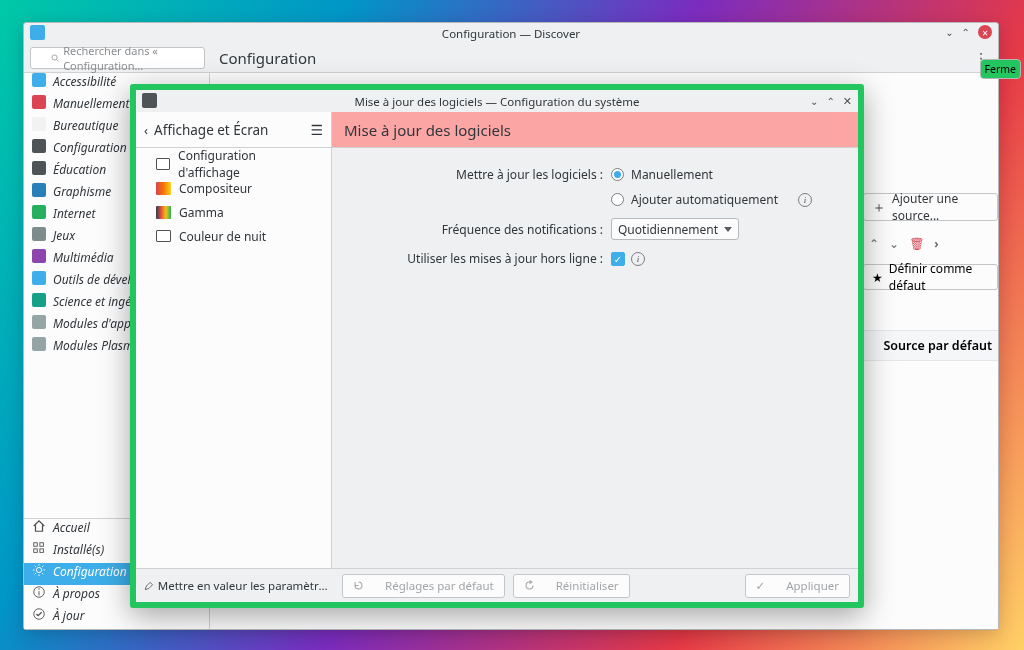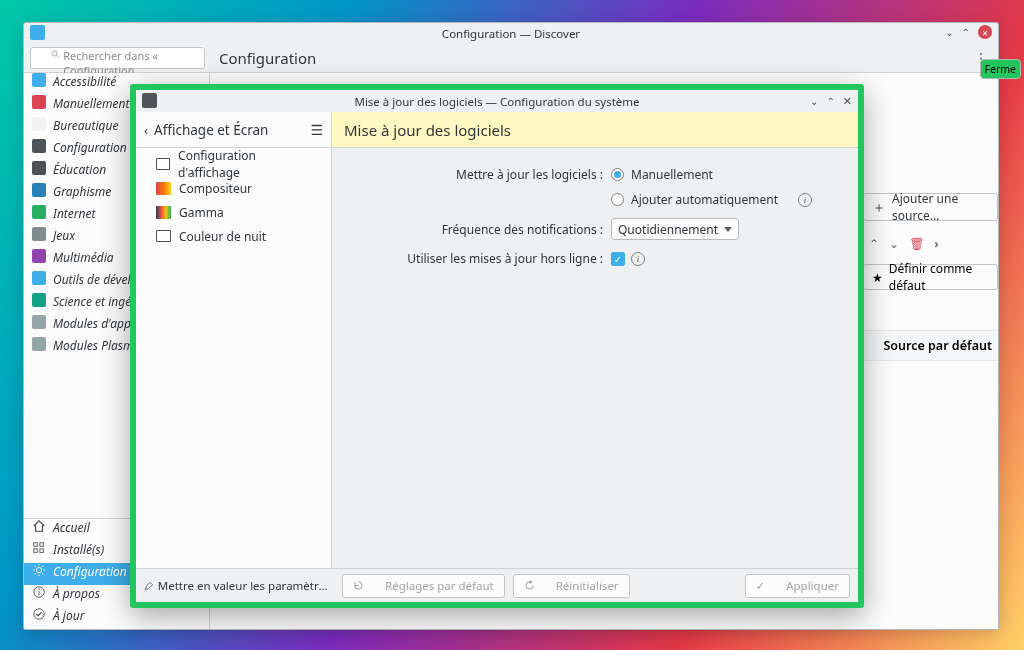--- a/index.html
+++ b/index.html
@@ -7,21 +7,21 @@
 
 
 .win-back { position: absolute; left: 23px; top: 22px; width: 976px; height: 608px; background: #eef0f1; border: 1px solid #b5b8ba; border-radius: 3px; box-shadow: 0 4px 18px rgba(0,0,0,.18); display: flex; flex-direction: column; }
 .win-back .titlebar { height: 20px; display: flex; align-items: center; justify-content: center; font-size: 11.5px; color: #31363b; position: relative; }
 .win-back .titlebar .appicon { position: absolute; left: 6px; top: 2px; width: 15px; height: 15px; background: #3daee9; border-radius: 2px; }
 .win-back .titlebar .wbtns { position: absolute; right: 6px; top: 2px; display: flex; gap: 8px; align-items: center; }
 .wcaret { font-size: 10px; color: #4d4d4d; cursor: default; }
 .wclose { width: 14px; height: 14px; background: #da4453; border-radius: 50%; display: flex; align-items: center; justify-content: center; color: #fff; font-size: 8px; }
 .tooltip-fermer { position: absolute; right: -23px; top: 36px; background: #22c55e; border: 1px solid #b5b8ba; font-size: 10.5px; padding: 2px 4px; border-radius: 4px; z-index: 50; }
 .win-back .toolbar { height: 30px; display: flex; align-items: center; padding: 0 6px; border-bottom: 1px solid #cfd2d4; }
-.win-back .toolbar .search { width: 175px; height: 22px; border: 1px solid #c3c6c8; border-radius: 3px; background: #fff; display: flex; align-items: flex-start; padding: 0 20px; gap: 4px; font-size: 11px; color: #8a8d90; }
+.win-back .toolbar .search { width: 175px; height: 22px; border: 1px solid #c3c6c8; border-radius: 3px; background: #fff; display: flex; align-items: center; padding: 0 20px; gap: 4px; font-size: 11px; color: #8a8d90; }
 .win-back .toolbar .conf-title { margin-left: 14px; font-size: 15px; color: #31363b; }
 .win-back .toolbar .more { margin-left: auto; font-size: 14px; color: #4d4d4d; padding: 0 4px; }
 .win-back .body { flex: 1; display: flex; overflow: hidden; }
 .cat-list { width: 186px; background: #fcfcfc; border-right: 1px solid #cfd2d4; display: flex; flex-direction: column; font-size: 12px; }
 .cat-list .scroll { flex: 1; overflow: hidden; }
 .cat-item { display: flex; align-items: flex-start; gap: 7px; height: 22px; padding: 0 8px; color: #31363b; white-space: nowrap; overflow: hidden; text-overflow: ellipsis; font-style: italic; }
 .cat-item.sel { background: #3daee9; color: #fff; }
 .cat-icon { width: 14px; height: 14px; border-radius: 2px; flex: none; }
 .cat-bottom { border-top: 1px solid #cfd2d4; }
 .cat-bottom svg { width: 14px; height: 14px; }
@@ -42,21 +42,21 @@
 .win-front .content { flex: 1; display: flex; overflow: hidden; }
 .ss-sidebar { width: 196px; background: #fcfcfc; border-right: 1px solid #cfd2d4; display: flex; flex-direction: column; }
 .ss-header { height: 36px; display: flex; align-items: center; padding: 0 8px; gap: 6px; border-bottom: 1px solid #cfd2d4; font-size: 13.5px; color: #31363b; }
 .ss-header .hamb { margin-left: auto; font-size: 14px; }
 .ss-items { padding-top: 4px; }
 .ss-item { display: flex; align-items: center; gap: 8px; height: 24px; padding: 0 20px; font-size: 12px; color: #31363b; }
 .ss-item .ic { width: 15px; height: 12px; border: 1.5px solid #4d5357; border-radius: 1px; background: #fff; }
 .ss-item.comp .ic { background: linear-gradient(90deg,#da4453,#f67400,#f9d423); border: none; height: 13px; }
 .ss-item.gamma .ic { background: linear-gradient(90deg,#2c3e50,#e74c3c,#f1c40f,#27ae60); border:none; height:13px;}
 .ss-main { flex: 1; background: #eef0f1; display: flex; flex-direction: column; }
-.ss-main-header { height: 36px; display: flex; align-items: center; padding: 0 12px; font-size: 15px; color: #31363b; border-bottom: 1px solid #cfd2d4; background: #fef9c3; }
+.ss-main-header { height: 36px; display: flex; align-items: center; padding: 0 12px; font-size: 15px; color: #31363b; border-bottom: 1px solid #cfd2d4; background: #fca5a5; }
 .ss-form { flex: 1; padding: 18px 24px; font-size: 12px; color: #31363b; }
 .form-row { display: flex; align-items: center; margin-bottom: 8px; }
 .form-row .lbl { width: 255px; text-align: right; padding-right: 8px; color: #31363b; }
 .radio { width: 13px; height: 13px; border: 1.3px solid #7a7e82; border-radius: 50%; display: inline-flex; align-items: center; justify-content: center; margin-right: 5px; background:#fff;}
 .radio.sel::after { content: ""; width: 7px; height: 7px; background: #3daee9; border-radius: 50%; }
 .radio-label { display: flex; align-items: center; gap: 2px; margin-right: 14px; }
 .info-ic { width: 14px; height: 14px; border: 1.2px solid #7a7e82; border-radius: 50%; display: inline-flex; align-items: center; justify-content: center; font-size: 9px; font-style: italic; font-family: serif; color: #4d4d4d; margin-left: 6px;}
 .select { height: 22px; border: 1px solid #b7babd; border-radius: 3px; background: #fcfcfc; padding: 0 20px 0 6px; display: inline-flex; align-items: center; position: relative; min-width: 96px; }
 .select::after { content: ""; position: absolute; right: 6px; top: 8px; border-left: 4px solid transparent; border-right: 4px solid transparent; border-top: 5px solid #5a5e62; }
 .chk { width: 14px; height: 14px; border: 1.3px solid #3daee9; border-radius: 2px; background: #3daee9; display: inline-flex; align-items: center; justify-content: center; color: #fff; font-size: 10px; }

